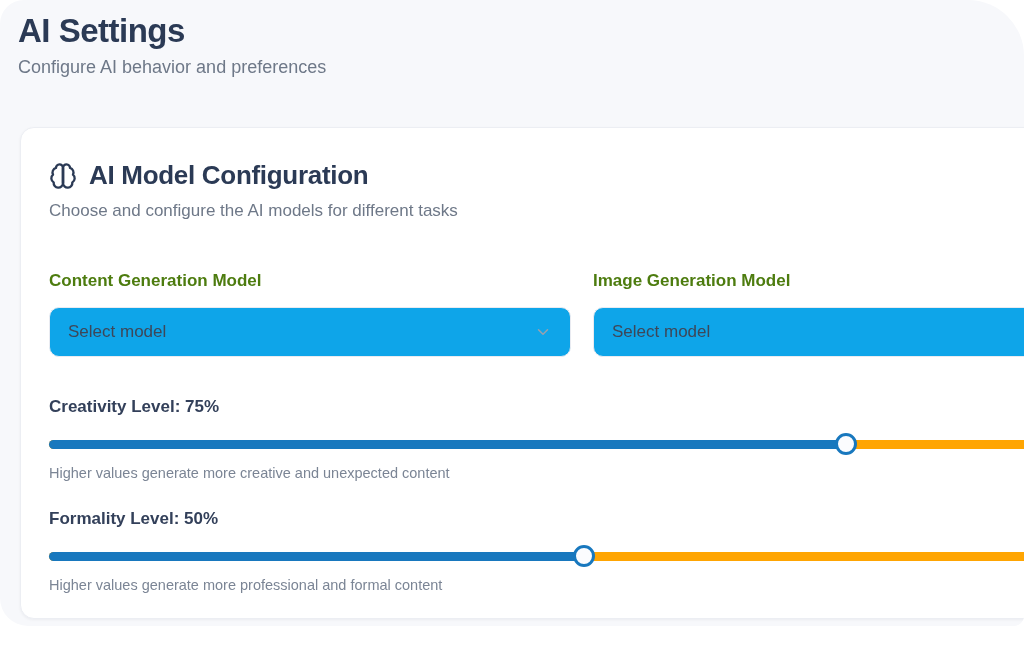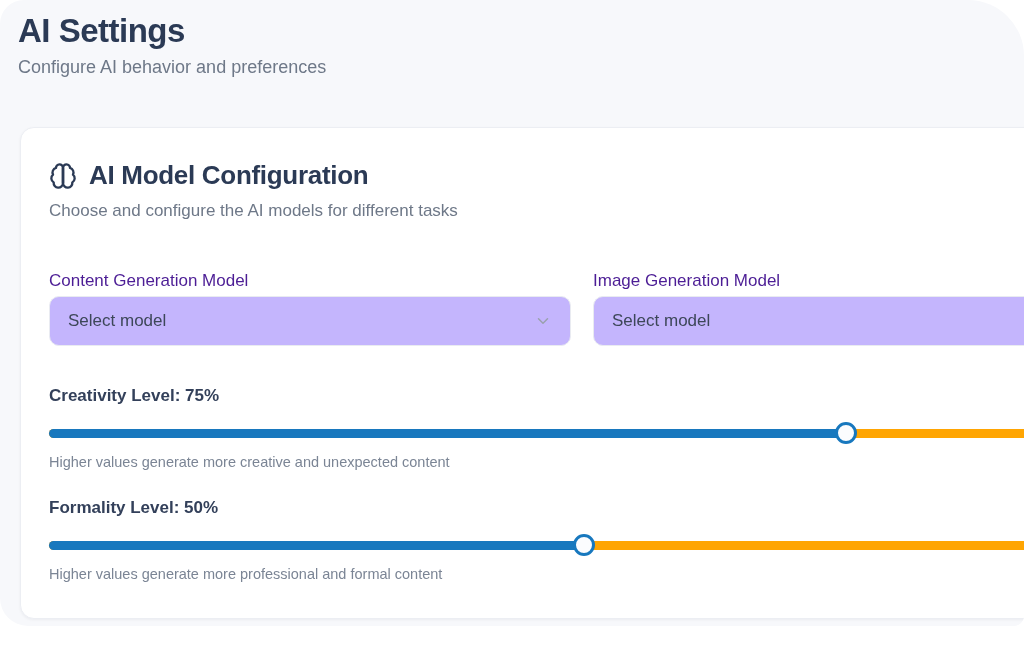--- a/index.html
+++ b/index.html
@@ -56,27 +56,27 @@
 
   
   .selects-grid {
     margin-top: 50px;
     display: grid;
     grid-template-columns: 522px 526px;
     column-gap: 22px;
   }
   .field-label {
     font-size: 17px;
-    font-weight: 400;
-    color: #4c1d95;
-    margin-bottom: 5px;
+    font-weight: 700;
+    color: #4d7c0f;
+    margin-bottom: 16px;
   }
   .select {
     height: 50px;
-    background: #c4b5fd;
+    background: #0ea5e9;
     border: 1px solid #e9ebf1;
     border-radius: 10px;
     display: flex;
     align-items: center;
     justify-content: space-between;
     padding: 0 18px;
     font-size: 17px;
     color: #3d4759;
     cursor: pointer;
   }

